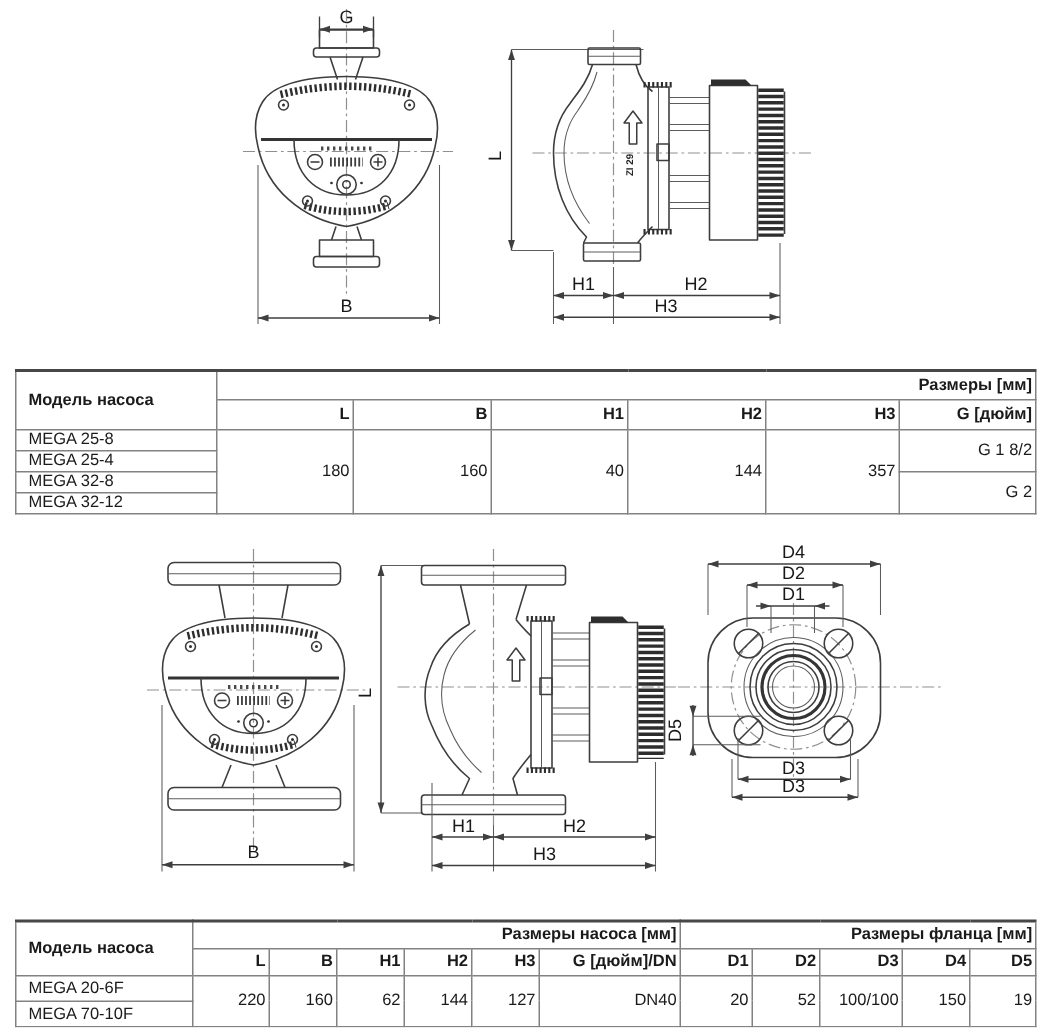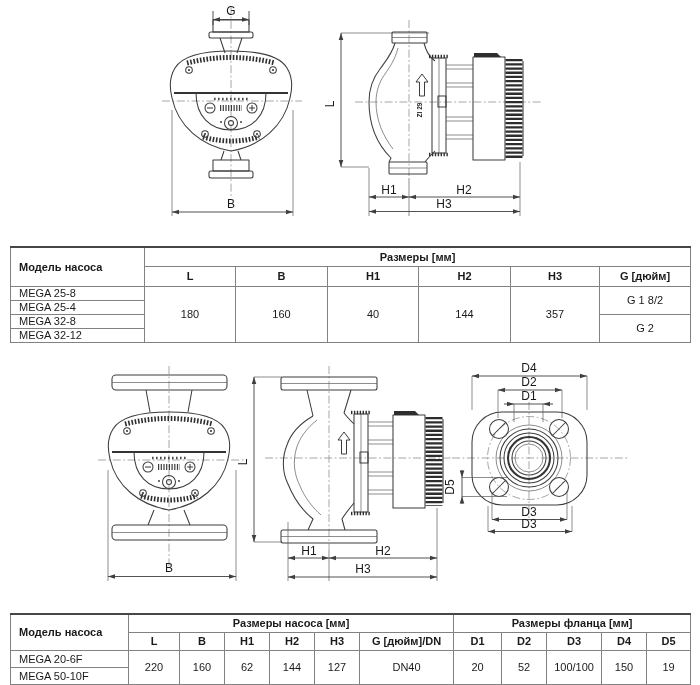--- a/index.html
+++ b/index.html
@@ -22,21 +22,21 @@
   .dark{fill:#2e2e2e;stroke:none;}
   .fins{stroke:#2d2d2d;fill:none;stroke-width:17;stroke-dasharray:2.3 1.9;}
   .arrowg{fill:#ffffff;stroke:#3d3d3d;stroke-width:1;stroke-linejoin:round;}
   text{font-family:"Liberation Sans",sans-serif;}
   .lbl{fill:#181818;font-size:12px;text-anchor:middle;}
   .mark{fill:#262626;font-size:6.5px;font-weight:bold;text-anchor:middle;}
 
   
   .dim-table{position:absolute;border-collapse:collapse;table-layout:fixed;
              font-size:11px;color:#1a1a1a;background:#fff;}
-  .dim-table td{border:1px solid #828282;text-align:center;vertical-align:middle;
+  .dim-table td{border:1px solid #828282;text-align:right;vertical-align:middle;
                 padding:0 2px;overflow:hidden;white-space:nowrap;}
   .dim-table{border:1px solid #575757;border-top:2px solid #474747;}
   .hd{font-weight:bold;}
   .model{text-align:left !important;padding-left:8px !important;}
 </style>
 </head>
 <body>
 
 <div class="page">
 
@@ -370,18 +370,18 @@
         <td rowspan="2">144</td>
         <td rowspan="2">127</td>
         <td rowspan="2">DN40</td>
         <td rowspan="2">20</td>
         <td rowspan="2">52</td>
         <td rowspan="2">100/100</td>
         <td rowspan="2">150</td>
         <td rowspan="2">19</td>
       </tr>
       <tr style="height:17px">
-        <td class="model">MEGA 50-10F</td>
+        <td class="model">MEGA 70-10F</td>
       </tr>
     </tbody>
   </table>
 
 </div>
 
 </body></html>

